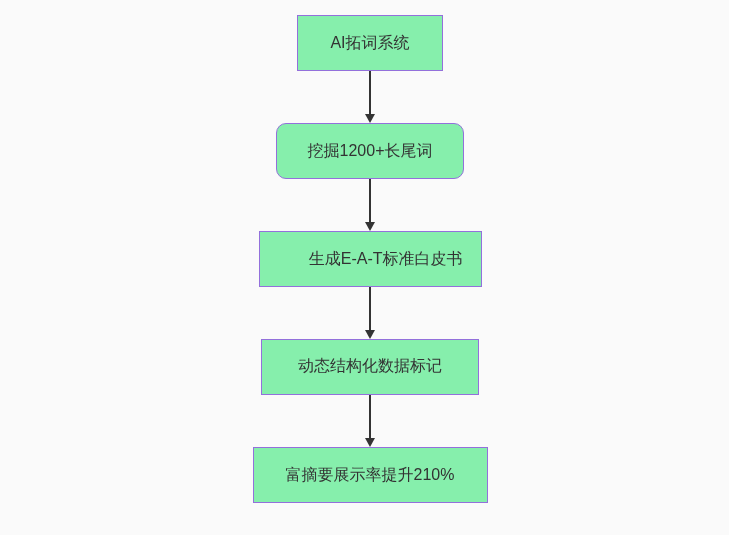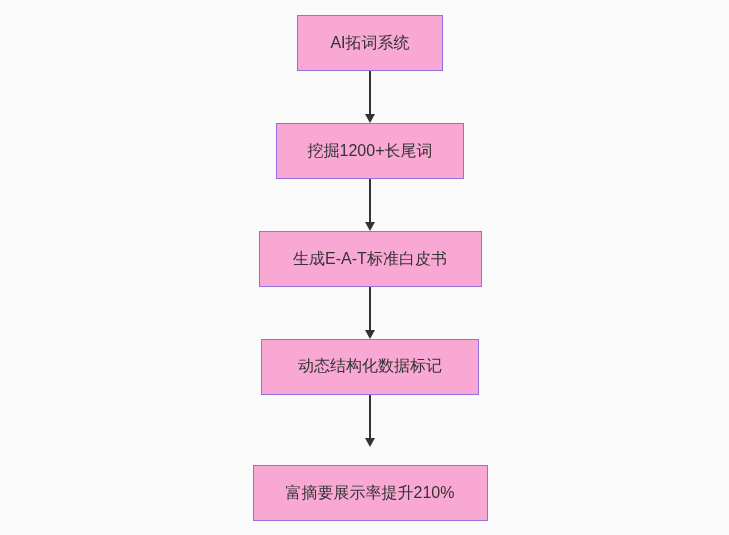--- a/index.html
+++ b/index.html
@@ -20,36 +20,36 @@
     top: 15px;
     width: 0;
     display: flex;
     flex-direction: column;
     align-items: center;
   }
   .flow-node {
     box-sizing: border-box;
     height: 56px;
     padding: 0 18px;
-    background: #f9a8d4;
+    background: #86efac;
     border: 1px solid #9370DB;
     color: #333333;
     font-size: 16px;
     line-height: 1;
     display: flex;
     align-items: center;
     justify-content: center;
     white-space: nowrap;
     flex: 0 0 auto;
   }
   .n1 { min-width: 146px; }
-  .n2 { min-width: 188px; }
-  .n3 { min-width: 223px; }
+  .n2 { min-width: 188px; border-radius: 10px; }
+  .n3 { min-width: 223px; justify-content: flex-end; }
   .n4 { min-width: 218px; font-family: Liberation Mono, monospace; }
-  .n5 { min-width: 235px; margin-top: 18px; }
+  .n5 { min-width: 235px; }
   .flow-arrow {
     height: 52px;
     display: flex;
     flex-direction: column;
     align-items: center;
     flex: 0 0 auto;
   }
   .flow-arrow .line {
     width: 2px;
     height: 43px;

